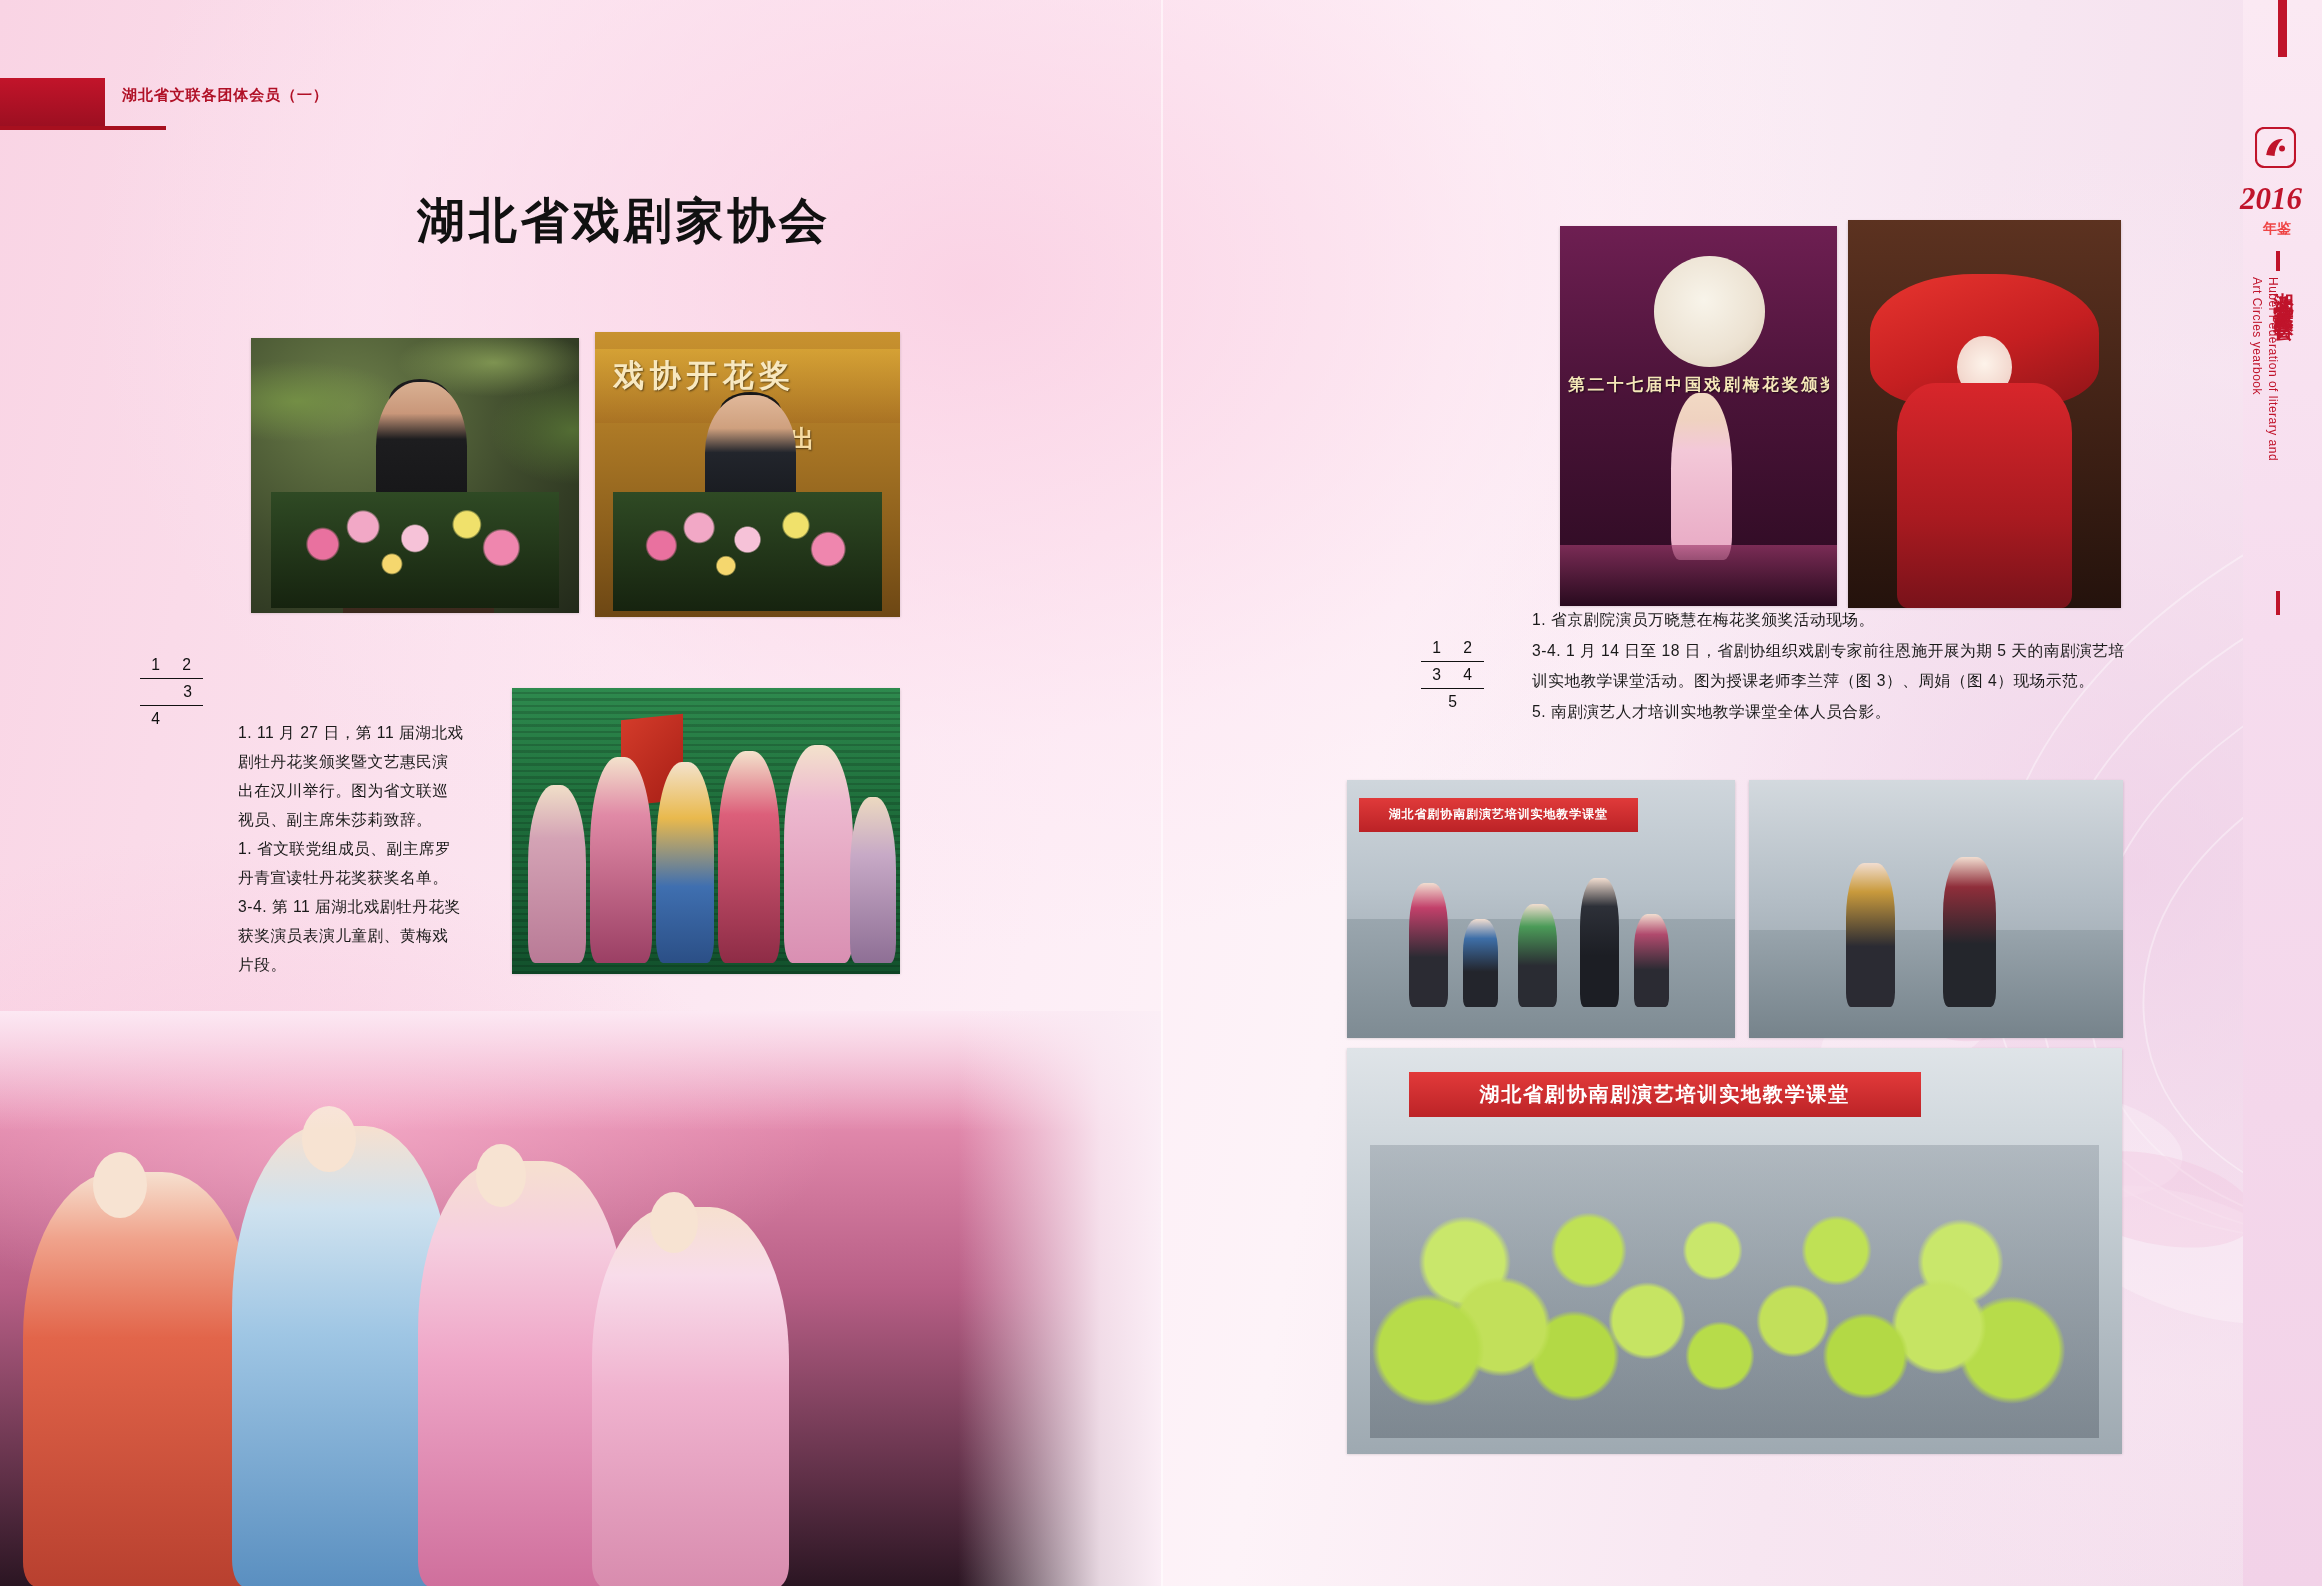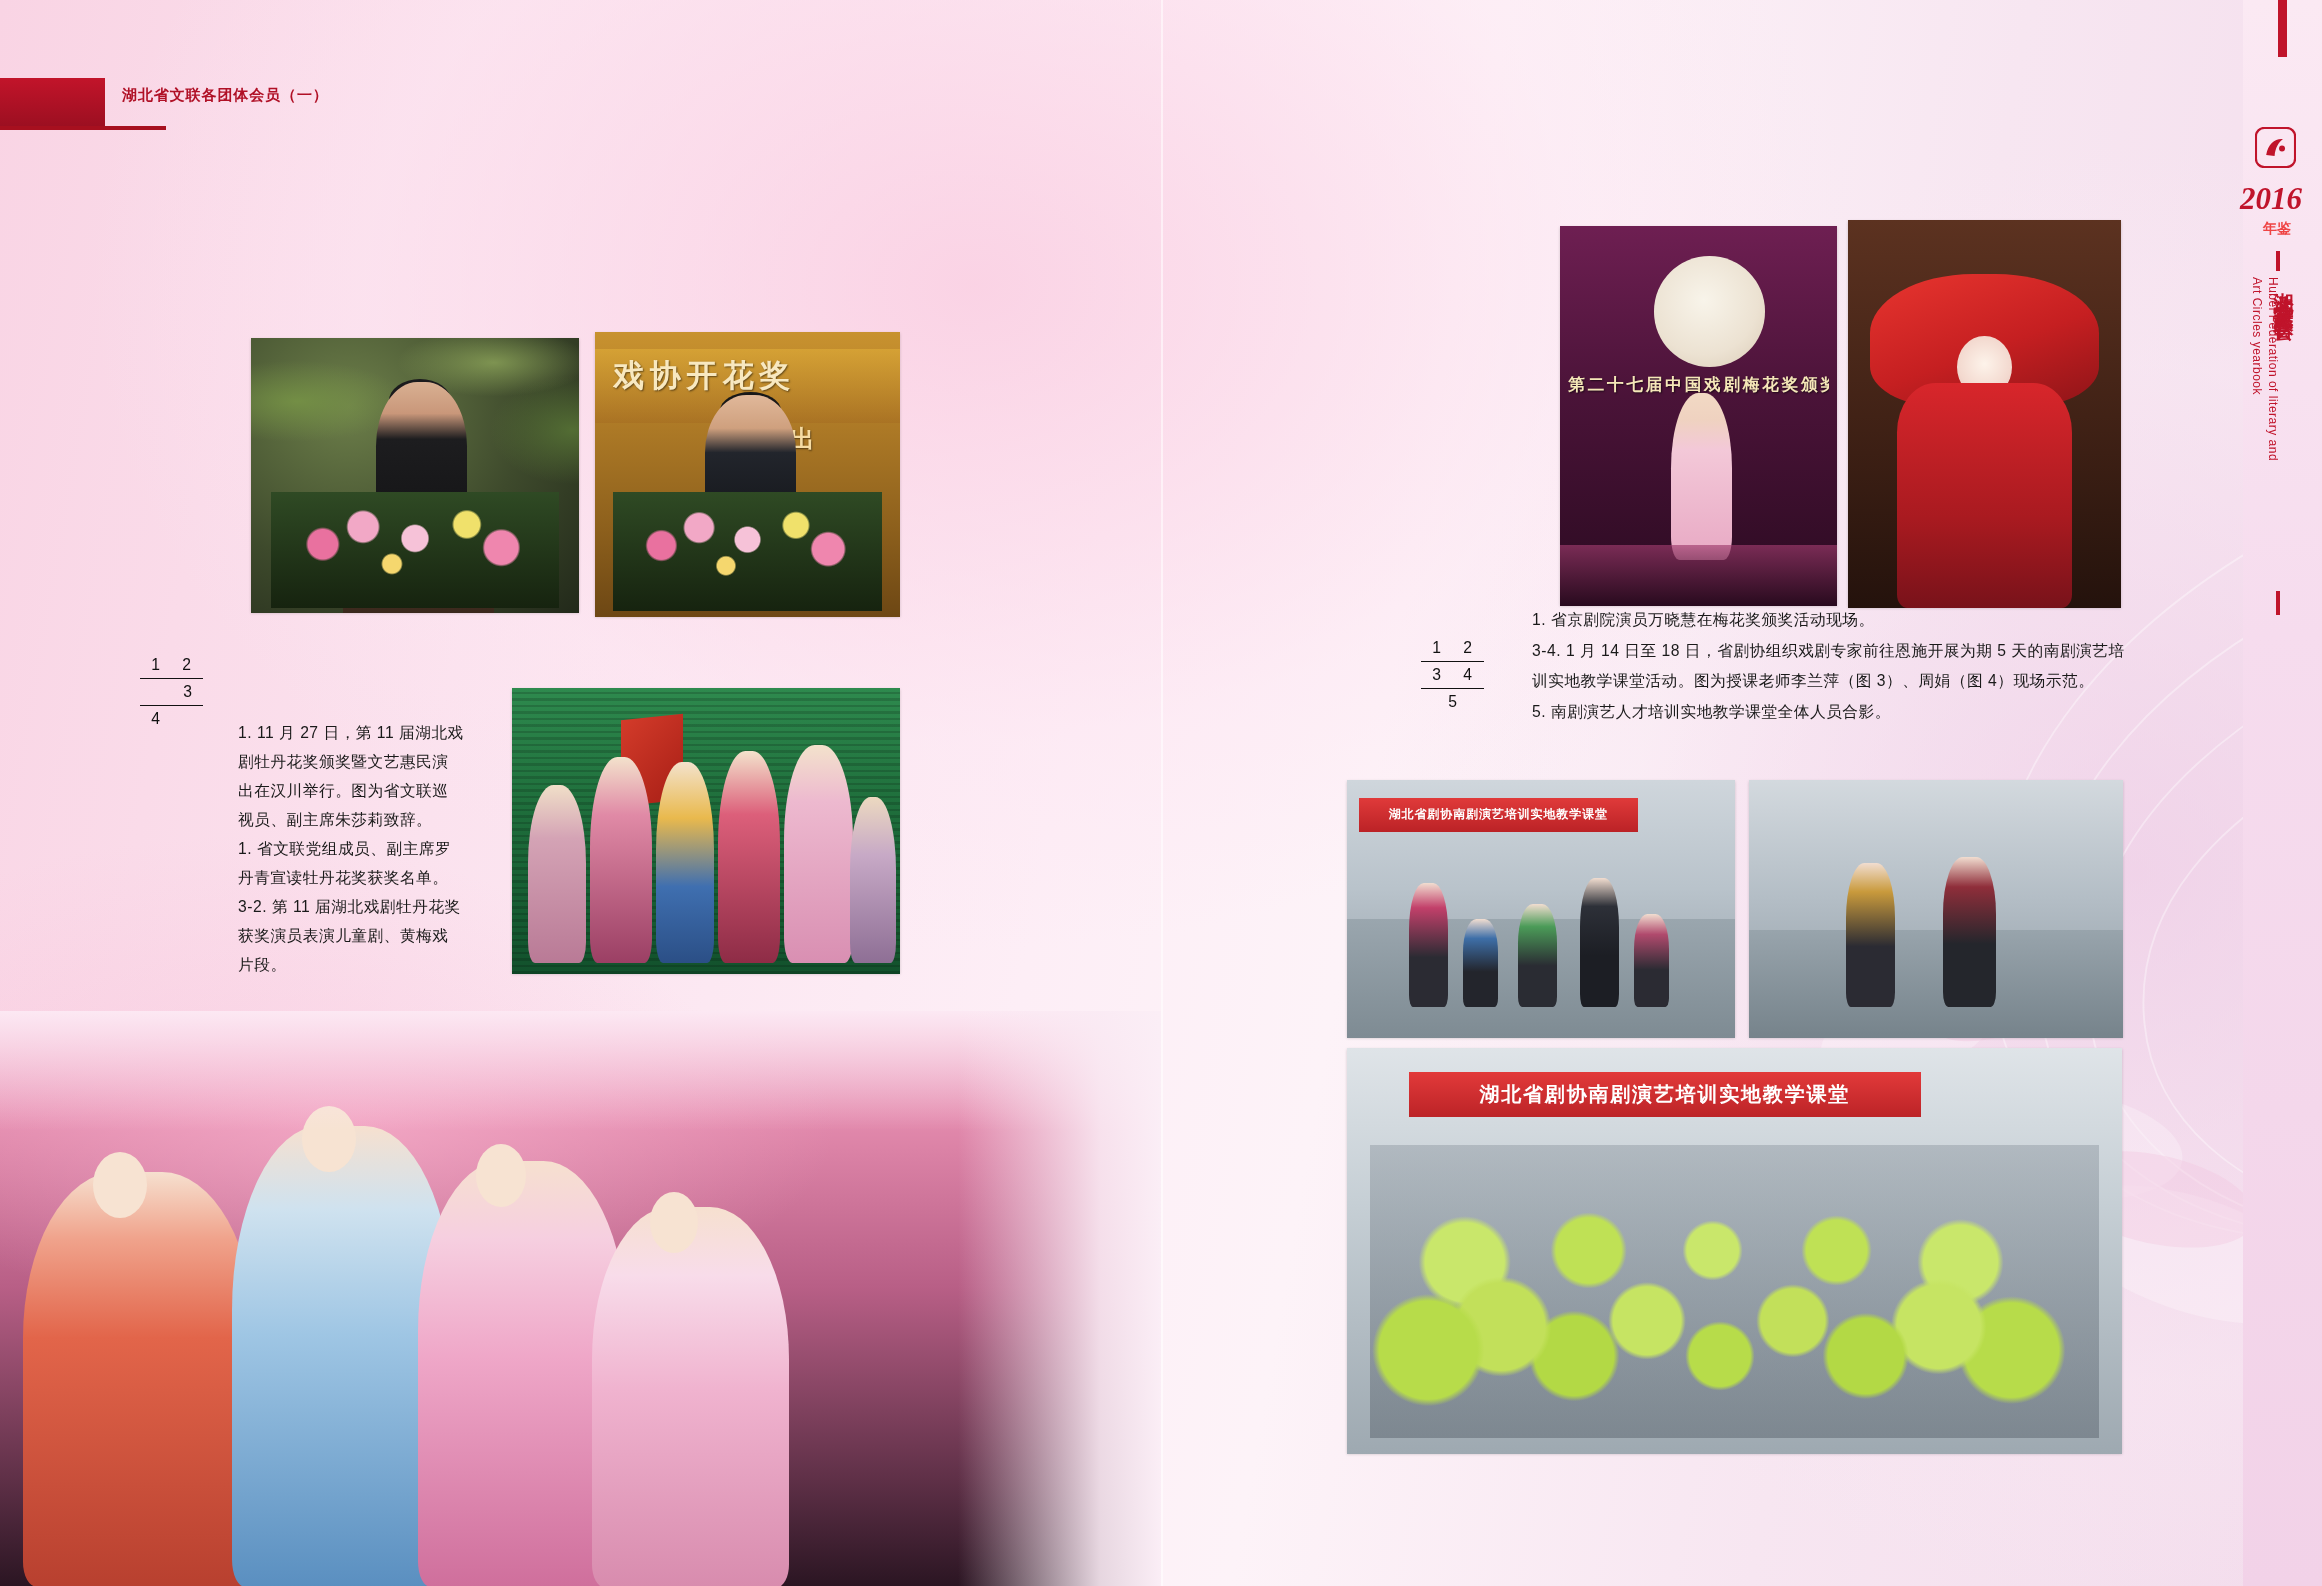--- a/index.html
+++ b/index.html
@@ -419,20 +419,21 @@
         <ellipse cx="360" cy="600" rx="90" ry="40" transform="rotate(-20 360 600)"></ellipse>
         <ellipse cx="520" cy="820" rx="110" ry="48" transform="rotate(12 520 820)"></ellipse>
       </g>
     </svg>
   </div>
 
   <div class="hdr-bar"></div>
   <div class="hdr-bar-thin"></div>
   <div class="hdr-title">湖北省文联各团体会员（一）</div>
 
+  <div class="page-title">湖北省戏剧家协会</div>
 
   <div class="photo p1">
     <div class="ph-inner">
       <div class="sky"></div>
       <div class="leaf"></div>
       <div class="hair"></div>
       <div class="person"></div>
       <div class="podium"></div>
       <div class="flowers"></div>
     </div>
@@ -465,21 +466,21 @@
     </div>
   </div>
 
   <div class="caption" style="left:238px; top:718px; width:229px;">
     <div>1. 11 月 27 日，第 11 届湖北戏</div>
     <div>剧牡丹花奖颁奖暨文艺惠民演</div>
     <div>出在汉川举行。图为省文联巡</div>
     <div>视员、副主席朱莎莉致辞。</div>
     <div>1. 省文联党组成员、副主席罗</div>
     <div>丹青宣读牡丹花奖获奖名单。</div>
-    <div>3-2. 第 11 届湖北戏剧牡丹花奖</div>
+    <div>3-4. 第 11 届湖北戏剧牡丹花奖</div>
     <div>获奖演员表演儿童剧、黄梅戏</div>
     <div>片段。</div>
   </div>
 
   <div class="photo p3">
     <div class="ph-inner">
       <div class="bg"></div>
       <div class="flag"></div>
       <div class="fig f1"></div>
       <div class="fig f2"></div>

